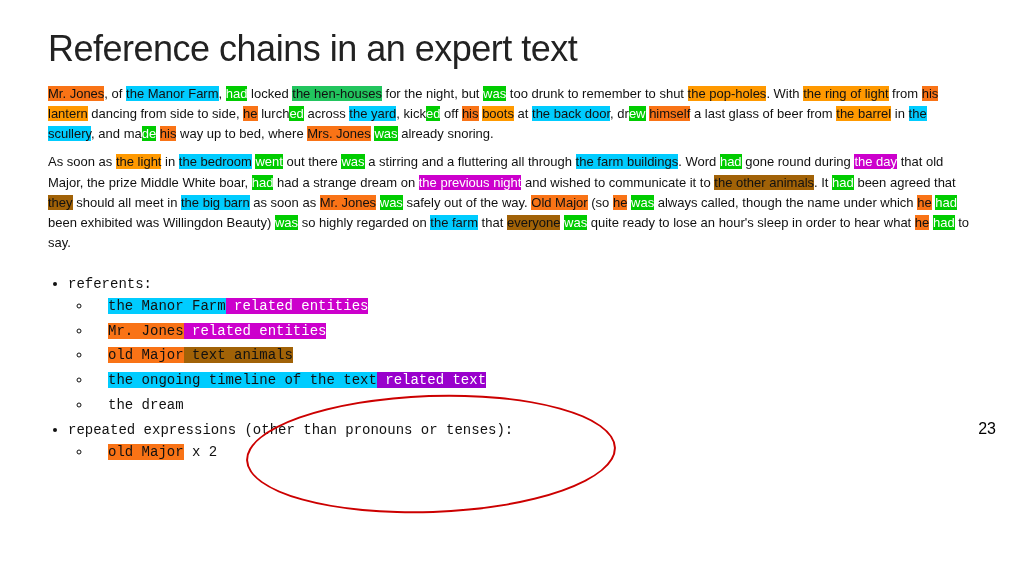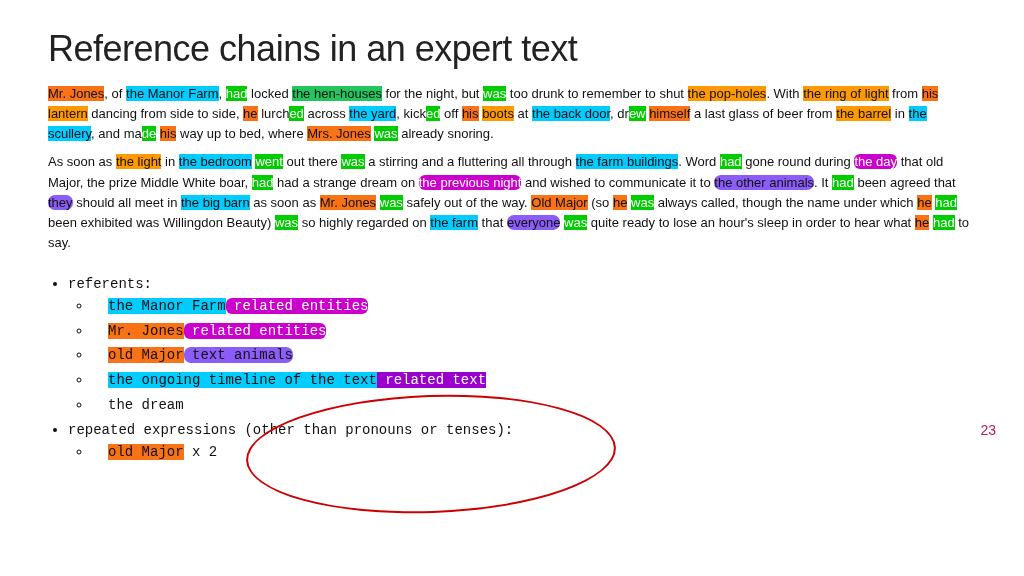--- a/index.html
+++ b/index.html
@@ -28,23 +28,23 @@
       font-size: 13px;
       line-height: 1.55;
       color: #111;
     }
     .paragraph {
       margin-bottom: 8px;
     }
     
     .hl-yellow { background-color: #f97316; }
     .hl-green { background-color: #00cc00; color: #fff; }
-    .hl-green2 { background-color: #8b5cf6; border-radius: 7px; }
+    .hl-green2 { background-color: #a16207; }
     .hl-cyan { background-color: #00ccff; }
-    .hl-magenta { background-color: #cc00cc; color: #fff; border-radius: 6px; }
+    .hl-magenta { background-color: #cc00cc; color: #fff; }
     .hl-orange { background-color: #ff9900; }
     .hl-purple { background-color: #9900cc; color: #fff; }
     .hl-lime { background-color: #22c55e; }
 
     .referents-section {
       margin-top: 21px;
       font-size: 14px;
       font-family: Liberation Mono, monospace;
     }
     .referents-section ul {
@@ -67,22 +67,22 @@
       position: absolute;
       border: 2.5px solid #cc0000;
       border-radius: 50%;
       pointer-events: none;
     }
 
     .page-num {
       position: absolute;
       bottom: 14px;
       right: 28px;
-      font-size: 14px;
-      color: #be185d;
+      font-size: 16px;
+      color: #000000;
     }
   </style>
 </head>
 <body>
 
 <div class="slide">
 
   <h1 class="title">Reference chains in an expert text</h1>
 
   <div class="content-area">

